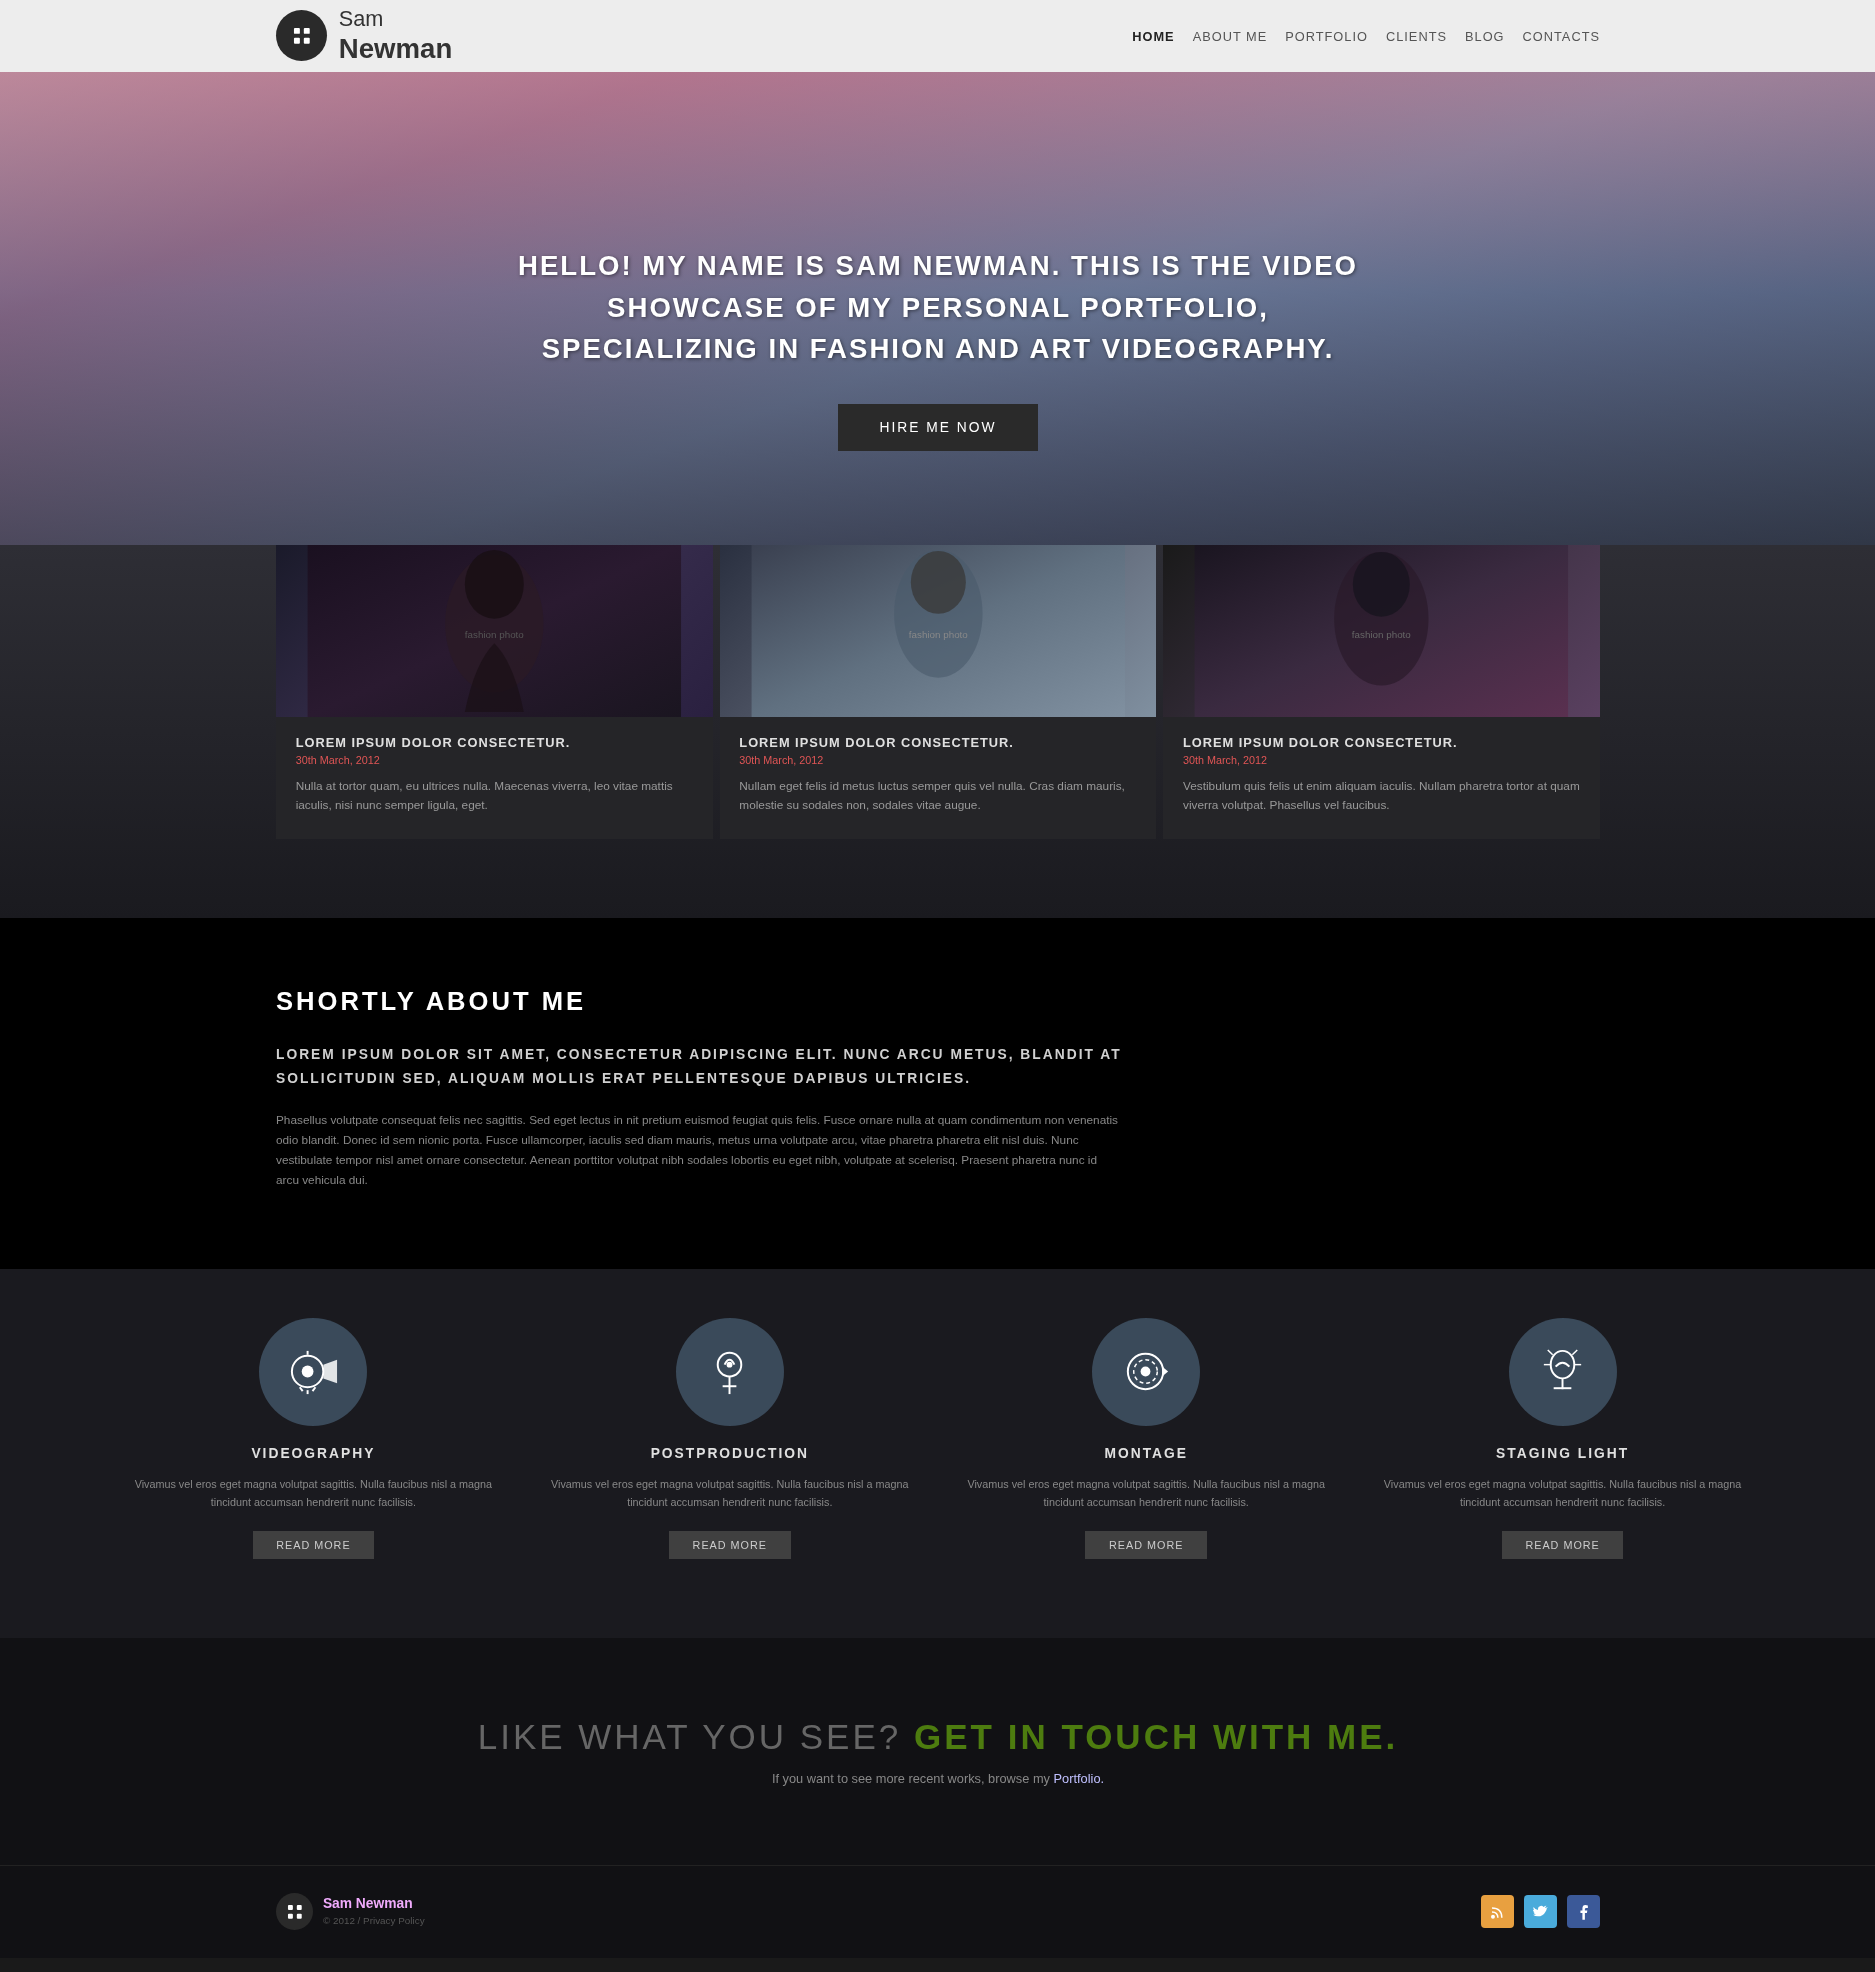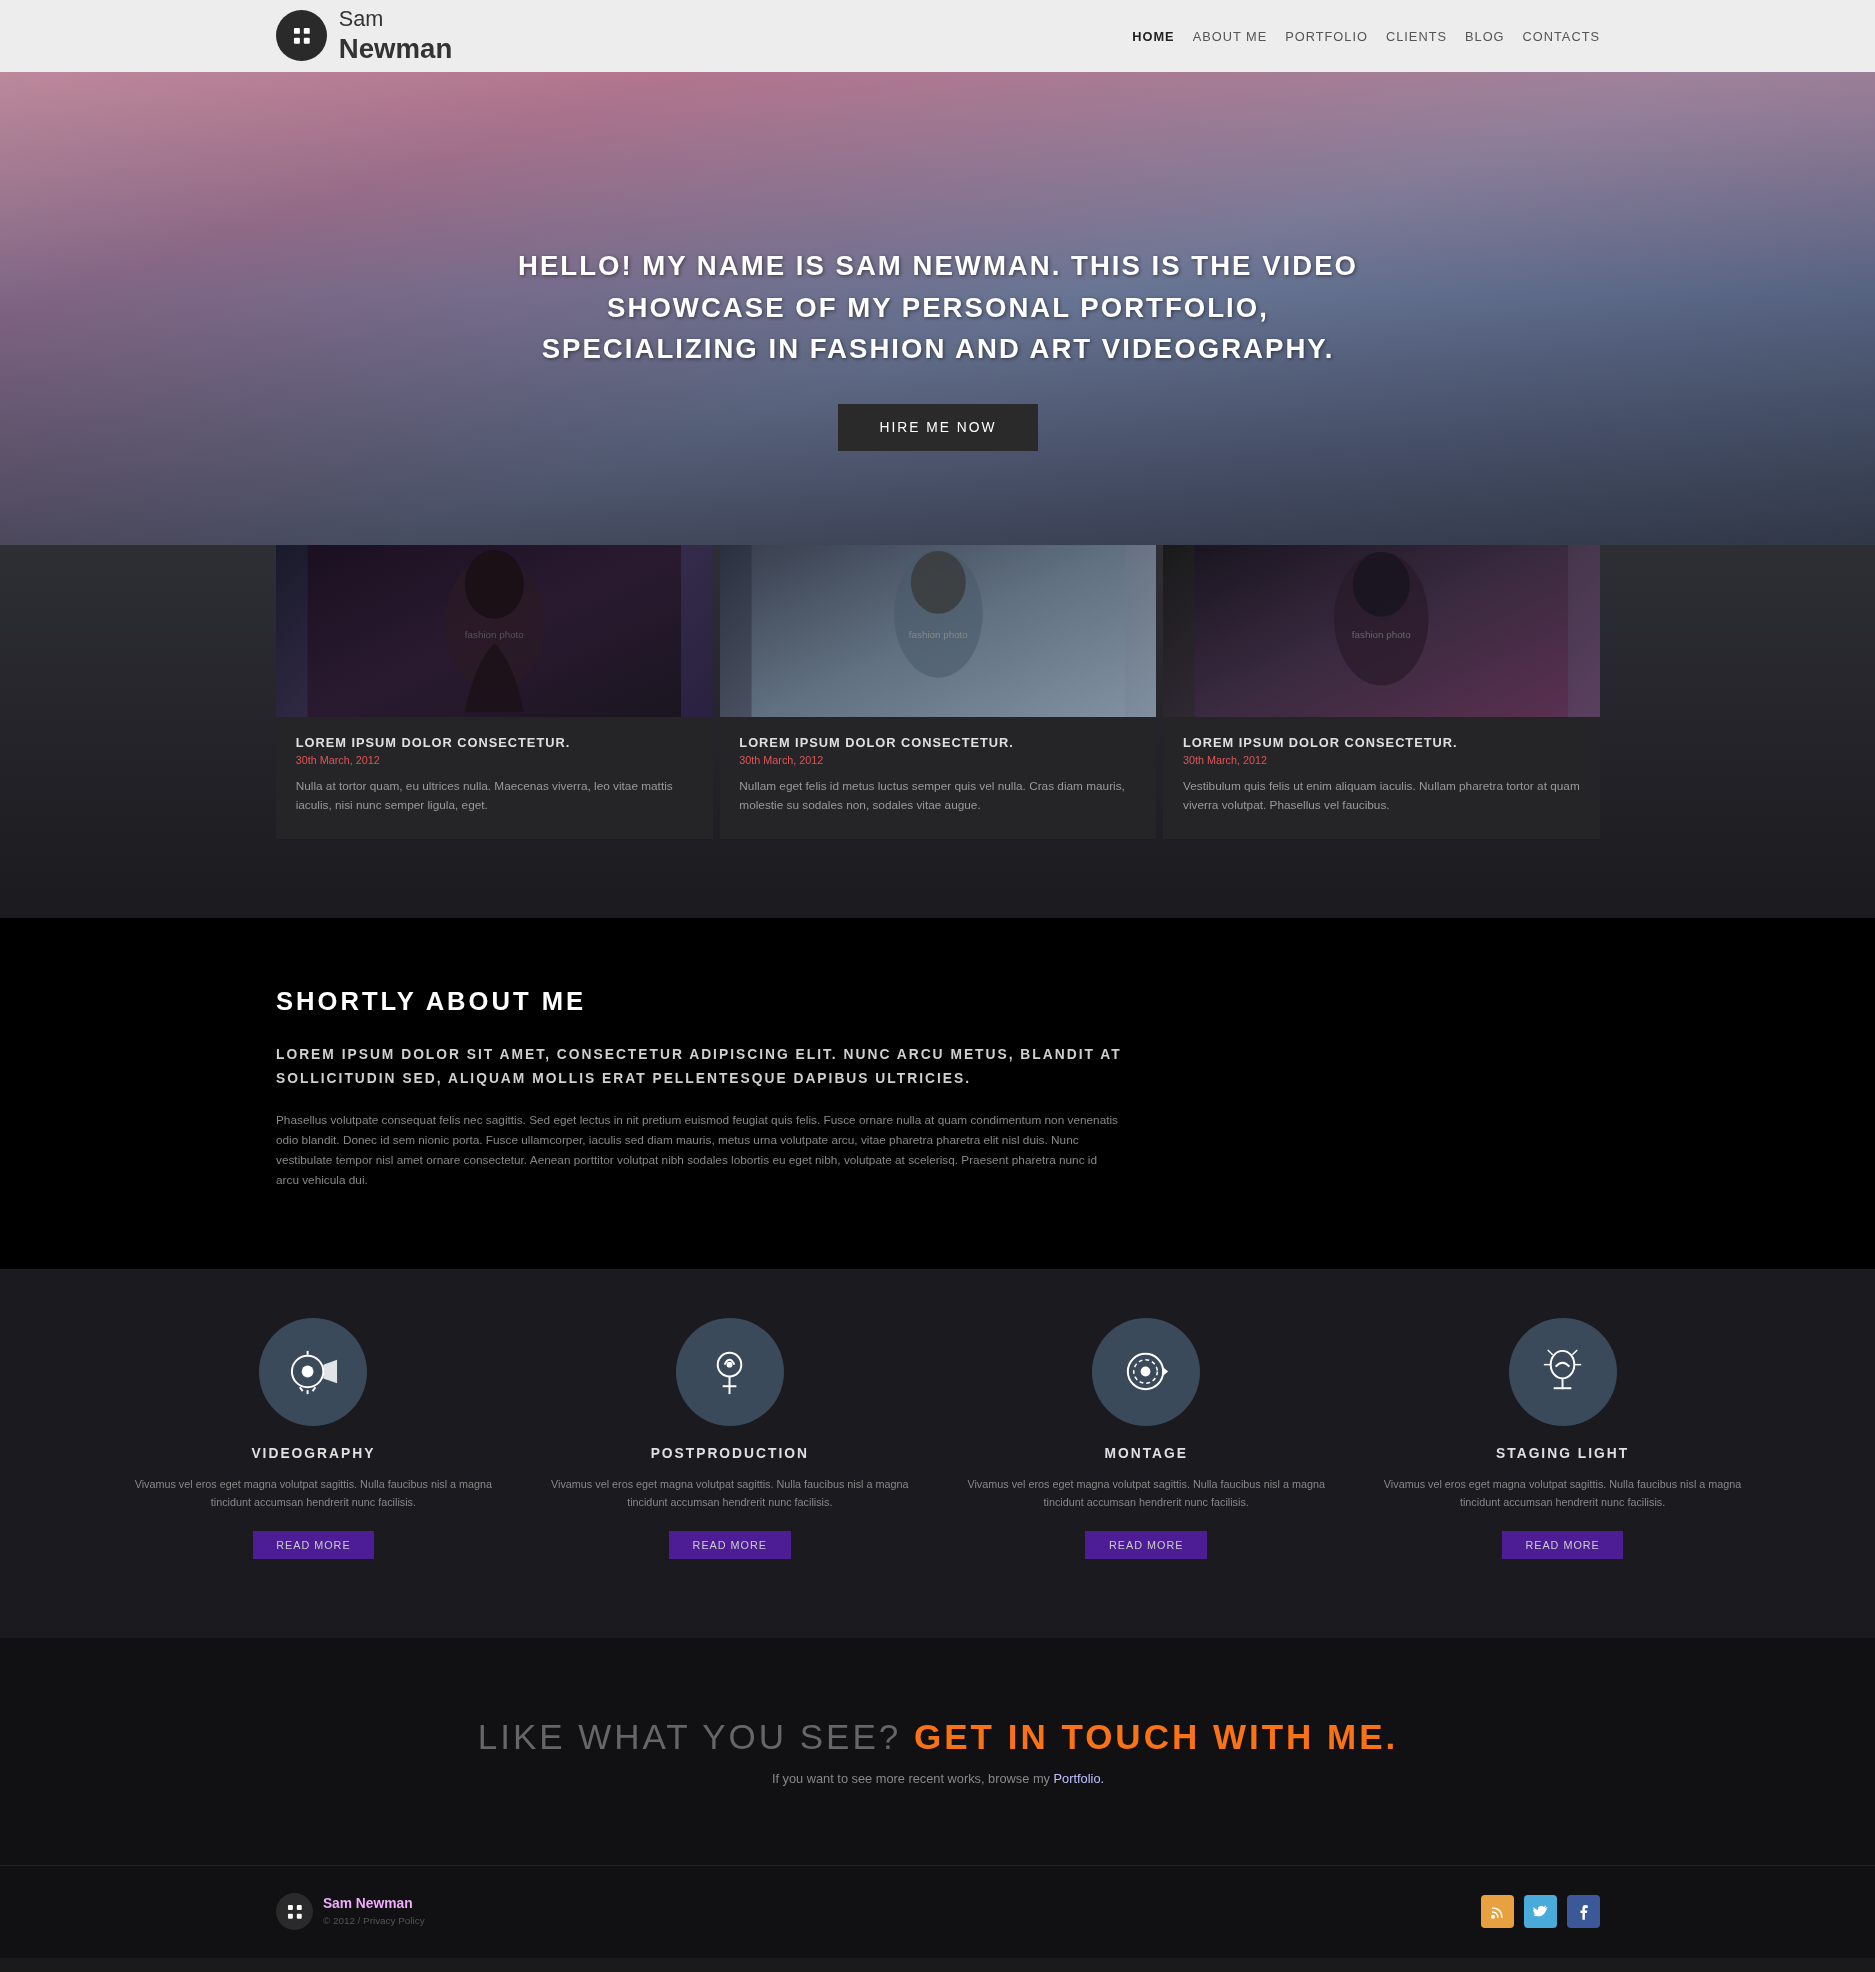--- a/index.html
+++ b/index.html
@@ -190,21 +190,21 @@
       margin-bottom: 13.8px;
     }
     .service-text {
       font-size: 10.8px;
       color: #888;
       line-height: 1.7;
       margin-bottom: 19.7px;
     }
     .service-btn {
       display: inline-block;
-      background: #4c1d95;
+      background: #404040;
       color: #ccc;
       padding: 7.9px 23.6px;
       font-size: 10.8px;
       letter-spacing: 1px;
       text-transform: uppercase;
       cursor: pointer;
       border: none;
       text-decoration: none;
     }
 
@@ -214,21 +214,21 @@
       padding: 79px 276px 79px;
       text-align: center;
     }
     .cta-title {
       font-size: 35px;
       letter-spacing: 3px;
       text-transform: uppercase;
       margin-bottom: 13.8px;
     }
     .cta-title span.light { color: #666; font-weight: 300; }
-    .cta-title span.bold { color: #f97316; font-weight: 700; }
+    .cta-title span.bold { color: #4d7c0f; font-weight: 700; }
     .cta-sub {
       font-size: 12.8px;
       color: #888;
     }
     .cta-sub a { color: #c0c0ff; text-decoration: none; }
 
     
     .footer {
       background: #111114;
       border-top: 1px solid #222;

